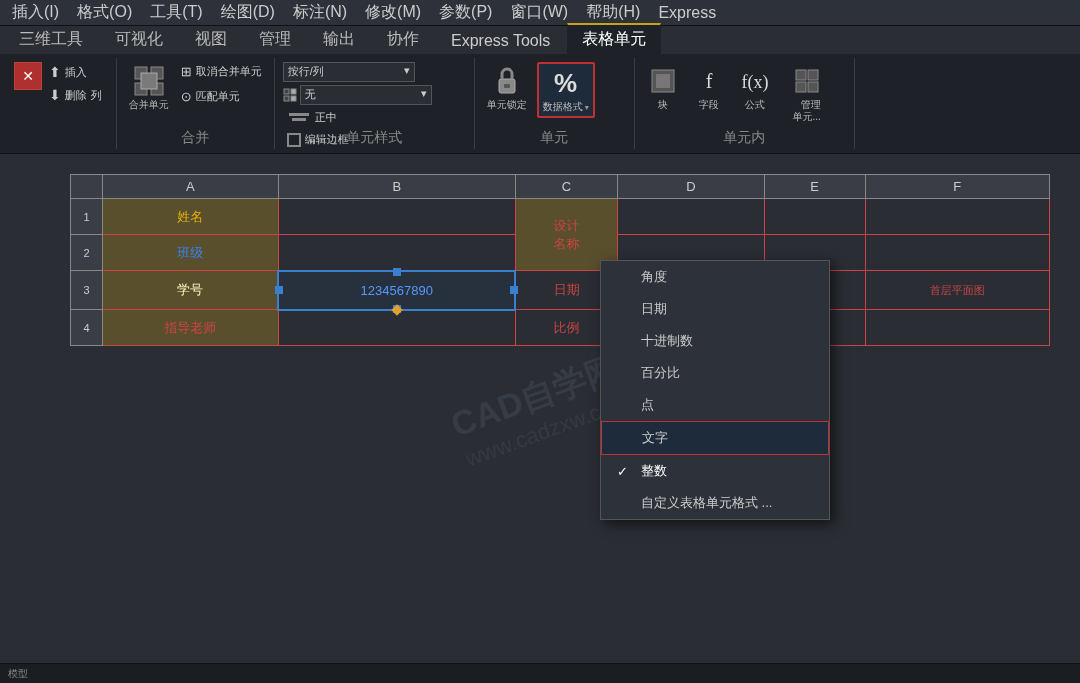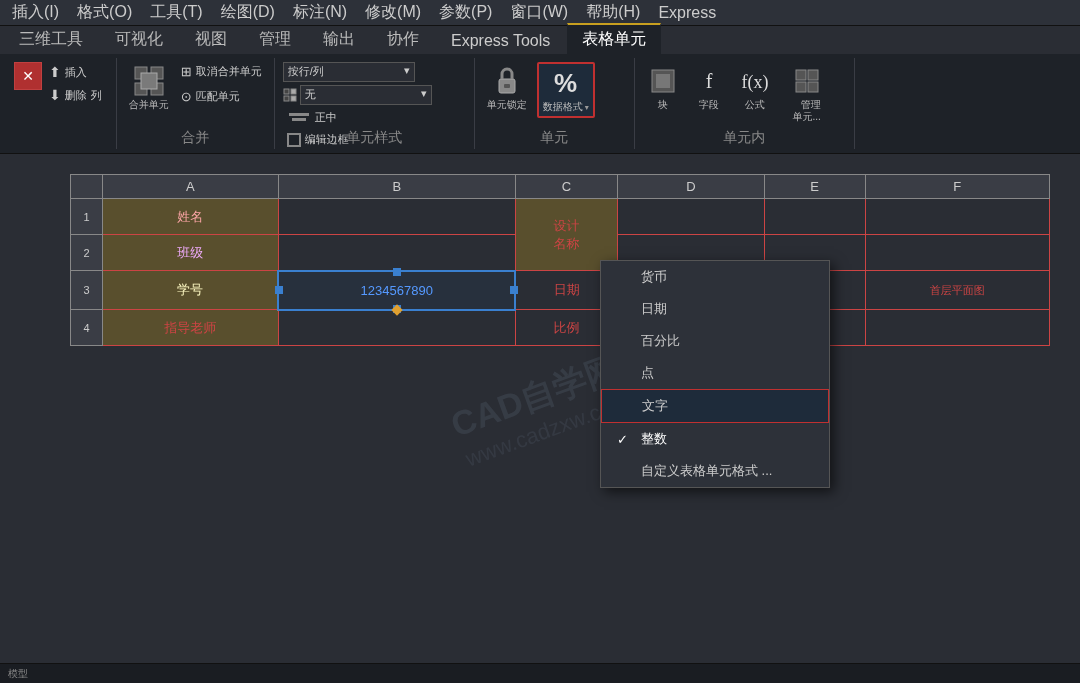--- a/index.html
+++ b/index.html
@@ -453,35 +453,35 @@
         <td class="col-header">B</td>
         <td class="col-header">C</td>
         <td class="col-header">D</td>
         <td class="col-header">E</td>
         <td class="col-header">F</td>
       </tr>
 
       <tr>
         <td class="row-num">1</td>
         <td style="border-color:#c44;background:rgba(200,160,30,0.3);">
-          <span style="color:#fca5a5;">姓名</span>
+          <span style="color:#eab308;">姓名</span>
         </td>
         <td style="border-color:#c44;"></td>
         <td style="border-color:#c44;background:rgba(200,160,30,0.3);" rowspan="2">
           <span style="color:#c44;">设计<br>名称</span>
         </td>
         <td style="border-color:#c44;"></td>
         <td style="border-color:#c44;"></td>
         <td style="border-color:#c44;"></td>
       </tr>
 
       <tr>
         <td class="row-num">2</td>
         <td style="border-color:#c44;background:rgba(200,160,30,0.3);">
-          <span style="color:#f0abfc;">班级</span>
+          <span style="color:#3b82f6;">班级</span>
         </td>
         <td style="border-color:#c44;"></td>
 
         <td style="border-color:#c44;"></td>
         <td style="border-color:#c44;"></td>
         <td style="border-color:#c44;"></td>
       </tr>
 
       <tr>
         <td class="row-num">3</td>
@@ -525,25 +525,29 @@
         <td style="border-color:#c44;"></td>
         <td style="border-color:#c44;"></td>
       </tr>
     </tbody>
       </table>
   </div>
 
   <div class="dropdown-menu" style="top:106px;left:600px;">
     <div class="dropdown-item">
       <span class="check-mark"> </span>
-      <span>货币</span>
+      <span>角度</span>
     </div>
     <div class="dropdown-item">
       <span class="check-mark"> </span>
       <span>日期</span>
+    </div>
+    <div class="dropdown-item">
+      <span class="check-mark"> </span>
+      <span>十进制数</span>
     </div>
     <div class="dropdown-item">
       <span class="check-mark"> </span>
       <span>百分比</span>
     </div>
     <div class="dropdown-item">
       <span class="check-mark"> </span>
       <span>点</span>
     </div>
     <div class="dropdown-item highlighted">

